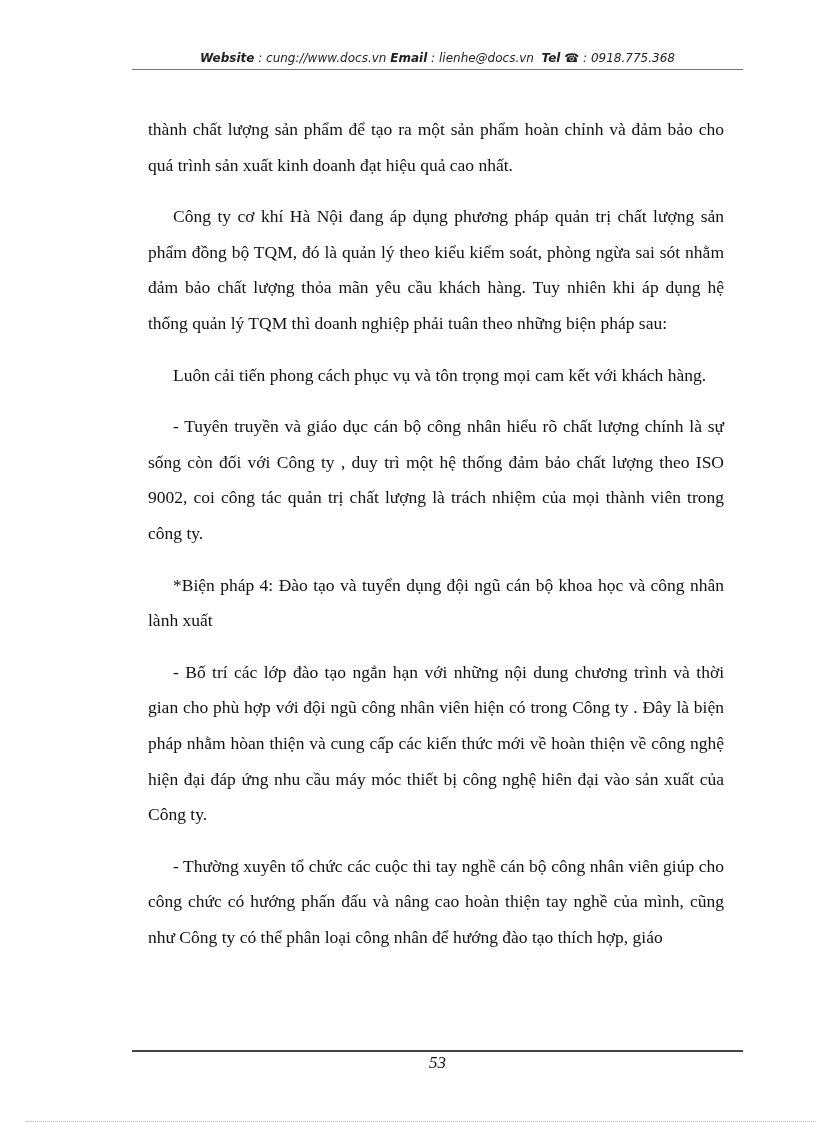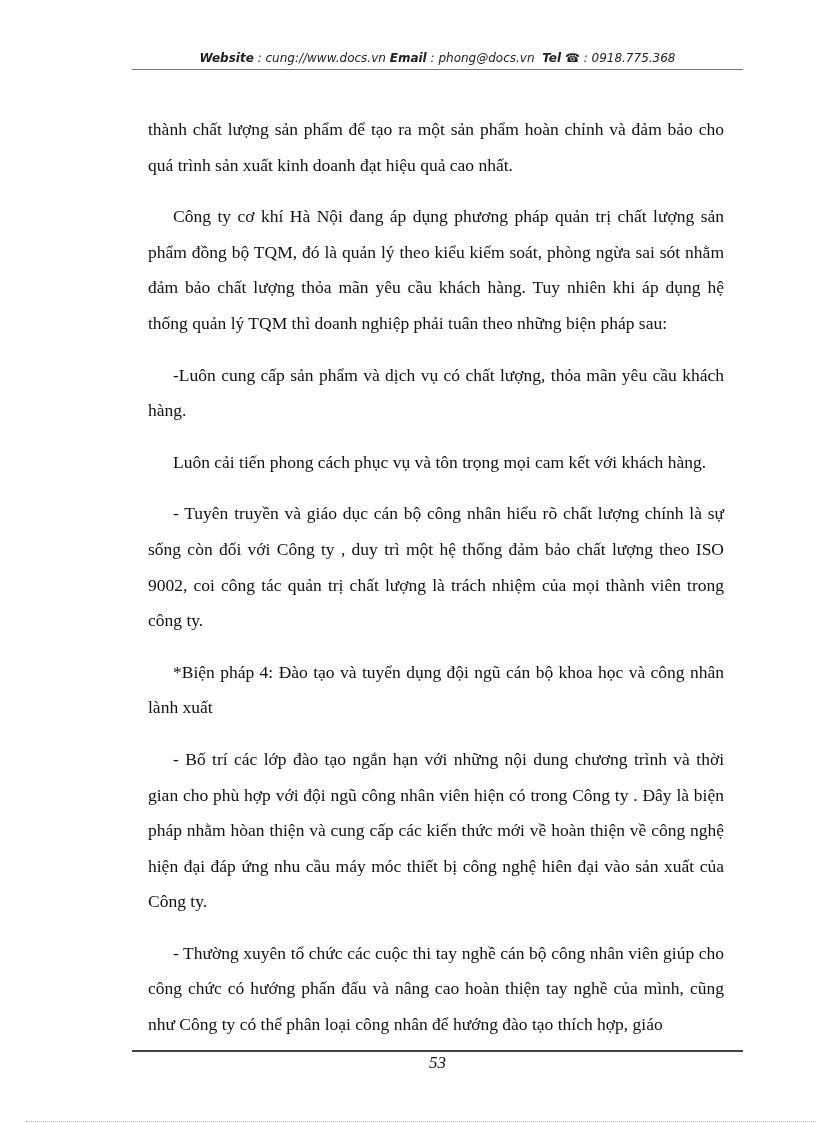--- a/index.html
+++ b/index.html
@@ -33,30 +33,29 @@
   .page-edge {
     position: absolute; left: 26px; top: 1121px; width: 790px; height: 0;
     border-top: 1px dotted #bbb;
   }
 </style>
 </head>
 <body>
 
 <div class="header">
   <b>Website</b><span> : </span><span>cung://www.docs.vn</span>
-  <b>Email</b><span>  : </span><span>phong@docs.vn</span>
+  <b>Email</b><span>  : </span><span>lienhe@docs.vn</span>
   &nbsp;<b>Tel</b>
   <b>☎</b><span> : </span><span>0918.775.368</span>
 </div>
 <div class="header-rule"></div>
 
 <div class="body-text">
   <p>thành  chất lượng sản phẩm để tạo ra một sản phẩm hoàn chỉnh và đảm bảo cho quá trình sản xuất kinh doanh đạt hiệu quả cao nhất.</p>
   <p class="indent">Công ty cơ khí Hà Nội đang áp dụng phương pháp quản trị chất lượng sản phẩm đồng bộ TQM, đó là quản lý theo kiểu kiểm soát, phòng ngừa sai sót nhằm đảm bảo chất lượng thỏa mãn yêu cầu khách hàng. Tuy nhiên khi áp dụng hệ thống  quản lý TQM thì doanh nghiệp phải tuân theo những biện pháp sau:</p>
-  <p class="indent">-Luôn cung cấp sản phẩm và dịch vụ có chất lượng, thỏa mãn yêu cầu khách hàng.</p>
   <p class="indent">Luôn cải tiến phong cách phục vụ và tôn trọng mọi cam kết với khách hàng.</p>
   <p class="indent">- Tuyên truyền và giáo dục cán bộ công nhân hiểu rõ chất lượng chính là sự sống còn đối với Công ty , duy trì một hệ thống đảm bảo chất lượng theo ISO 9002, coi công tác quản trị chất lượng là trách nhiệm của mọi thành viên trong công ty.</p>
   <p class="indent">*Biện pháp 4: Đào tạo và tuyển dụng đội ngũ cán bộ khoa học và công nhân lành xuất</p>
   <p class="indent">- Bố trí các lớp đào tạo ngắn hạn với những nội dung chương trình và thời gian cho phù hợp với đội ngũ công nhân viên hiện có trong Công ty . Đây là biện pháp nhằm hòan thiện và cung cấp các kiến thức mới về hoàn thiện về công nghệ hiện đại đáp ứng nhu cầu máy móc thiết bị công nghệ hiên đại vào sản xuất của Công ty.</p>
   <p class="indent">- Thường xuyên tổ chức các cuộc thi tay nghề cán bộ công nhân viên giúp cho công chức có hướng phấn đấu và nâng cao hoàn thiện tay nghề của mình, cũng như Công ty có thể phân loại công nhân để hướng đào tạo thích hợp, giáo</p>
 </div>
 
 <div class="footer-rule"></div>
 <div class="page-number">53</div>
 <div class="page-edge"></div>

